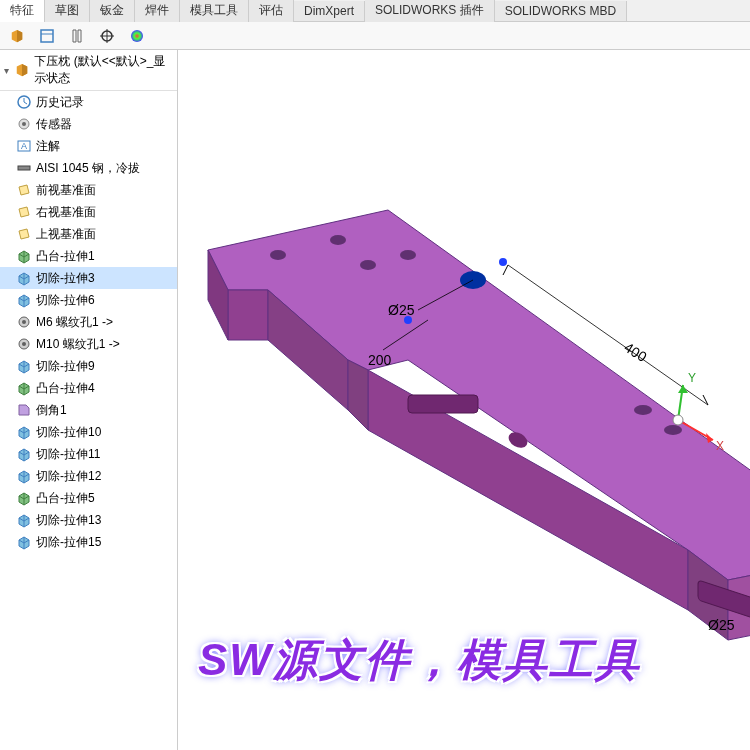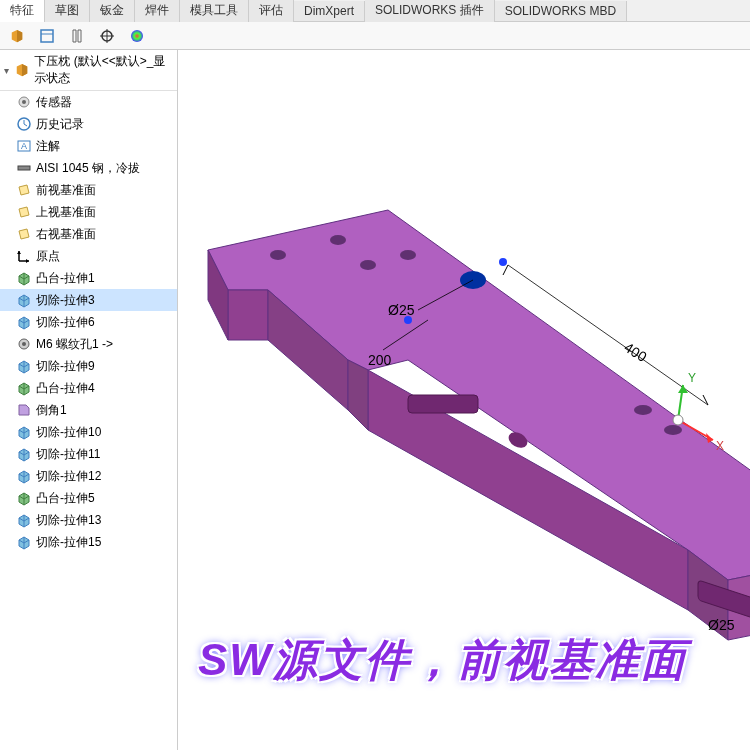--- a/index.html
+++ b/index.html
@@ -91,38 +91,38 @@
             <path fill="#e8a030" d="M8 1l6 3v8l-6 3-6-3V4z"></path>
             <path fill="#c08020" d="M8 1v14l6-3V4z"></path>
           </svg>
       </span>
       <span>下压枕 (默认&lt;&lt;默认&gt;_显示状态</span>
     </div>
     <div id="tree-items">
         <div class="tree-item">
           <span class="tree-icon">
             <svg width="16" height="16">
+              <circle cx="8" cy="8" r="6" fill="none" stroke="#4080c0" stroke-width="1.5"></circle>
+              <path d="M8 4v4l3 2" stroke="#4080c0" fill="none"></path>
+            </svg>
+          </span>
+          <span>历史记录</span>
+        </div>
+        <div class="tree-item">
+          <span class="tree-icon">
+            <svg width="16" height="16">
               <circle cx="8" cy="8" r="5" fill="#e0e0e0" stroke="#888"></circle>
               <circle cx="8" cy="8" r="2" fill="#666"></circle>
             </svg>
           </span>
           <span>传感器</span>
         </div>
         <div class="tree-item">
           <span class="tree-icon">
             <svg width="16" height="16">
-              <circle cx="8" cy="8" r="6" fill="none" stroke="#4080c0" stroke-width="1.5"></circle>
-              <path d="M8 4v4l3 2" stroke="#4080c0" fill="none"></path>
-            </svg>
-          </span>
-          <span>历史记录</span>
-        </div>
-        <div class="tree-item">
-          <span class="tree-icon">
-            <svg width="16" height="16">
               <rect x="2" y="3" width="12" height="10" fill="none" stroke="#4080c0"></rect>
               <text x="5" y="11" font-size="9" fill="#4080c0">A</text>
             </svg>
           </span>
           <span>注解</span>
         </div>
         <div class="tree-item">
           <span class="tree-icon">
             <svg width="16" height="16">
               <rect x="2" y="6" width="12" height="4" fill="#888"></rect>
@@ -138,40 +138,29 @@
             </svg>
           </span>
           <span>前视基准面</span>
         </div>
         <div class="tree-item">
           <span class="tree-icon">
             <svg width="16" height="16">
               <path d="M3 5l8-2 2 8-8 2z" fill="#ffe8a0" stroke="#c0a040"></path>
             </svg>
           </span>
+          <span>右视基准面</span>
+        </div>
+        <div class="tree-item">
+          <span class="tree-icon">
+            <svg width="16" height="16">
+              <path d="M3 5l8-2 2 8-8 2z" fill="#ffe8a0" stroke="#c0a040"></path>
+            </svg>
+          </span>
           <span>上视基准面</span>
-        </div>
-        <div class="tree-item">
-          <span class="tree-icon">
-            <svg width="16" height="16">
-              <path d="M3 5l8-2 2 8-8 2z" fill="#ffe8a0" stroke="#c0a040"></path>
-            </svg>
-          </span>
-          <span>右视基准面</span>
-        </div>
-        <div class="tree-item">
-          <span class="tree-icon">
-            <svg width="16" height="16">
-              <line x1="3" y1="13" x2="3" y2="3" stroke="#000" stroke-width="1.5"></line>
-              <line x1="3" y1="13" x2="13" y2="13" stroke="#000" stroke-width="1.5"></line>
-              <polygon points="3,3 1,6 5,6" fill="#000"></polygon>
-              <polygon points="13,13 10,11 10,15" fill="#000"></polygon>
-            </svg>
-          </span>
-          <span>原点</span>
         </div>
         <div class="tree-item">
           <span class="tree-icon">
             <svg width="16" height="16">
               <path d="M3 6l5-3 5 3v6l-5 3-5-3z" fill="#80c080" stroke="#408040"></path>
               <path d="M8 3v12M3 6l5 3 5-3" stroke="#408040" fill="none"></path>
             </svg>
           </span>
           <span>凸台-拉伸1</span>
         </div>
@@ -194,20 +183,29 @@
           <span>切除-拉伸6</span>
         </div>
         <div class="tree-item">
           <span class="tree-icon">
             <svg width="16" height="16">
               <circle cx="8" cy="8" r="5" fill="#d0d0d0" stroke="#606060"></circle>
               <circle cx="8" cy="8" r="2" fill="#606060"></circle>
             </svg>
           </span>
           <span>M6 螺纹孔1 -&gt;</span>
+        </div>
+        <div class="tree-item">
+          <span class="tree-icon">
+            <svg width="16" height="16">
+              <circle cx="8" cy="8" r="5" fill="#d0d0d0" stroke="#606060"></circle>
+              <circle cx="8" cy="8" r="2" fill="#606060"></circle>
+            </svg>
+          </span>
+          <span>M10 螺纹孔1 -&gt;</span>
         </div>
         <div class="tree-item">
           <span class="tree-icon">
             <svg width="16" height="16">
               <path d="M3 6l5-3 5 3v6l-5 3-5-3z" fill="#80c0e0" stroke="#4080c0"></path>
               <path d="M8 3v12M3 6l5 3 5-3" stroke="#4080c0" fill="none"></path>
             </svg>
           </span>
           <span>切除-拉伸9</span>
         </div>
@@ -332,15 +330,15 @@
           <polygon points="5,-35 0,-27 10,-27" fill="#30c030"></polygon>
           <text x="10" y="-38" font-size="12" fill="#30a030">Y</text>
           <circle cx="0" cy="0" r="5" fill="#fff" stroke="#888"></circle>
         </g>
 
         <circle cx="295" cy="52" r="4" fill="#2040ff"></circle>
         <circle cx="200" cy="110" r="4" fill="#2040ff"></circle>
       </g>
     </svg>
 
-    <div class="watermark">SW源文件，前视基准面</div>
+    <div class="watermark">SW源文件，模具工具</div>
   </div>
 </div>
 
 </body></html>

